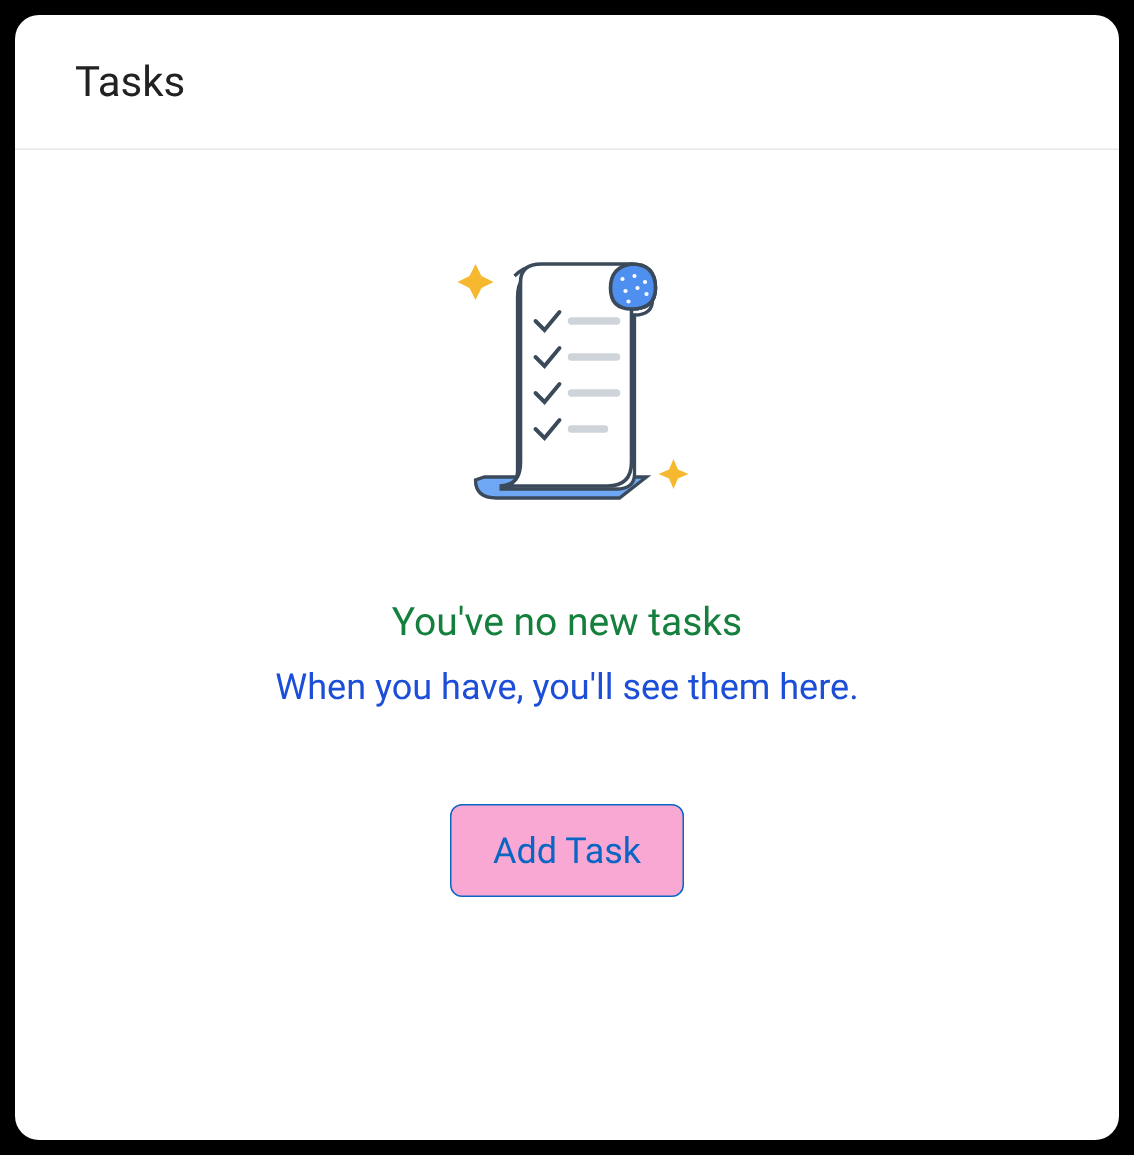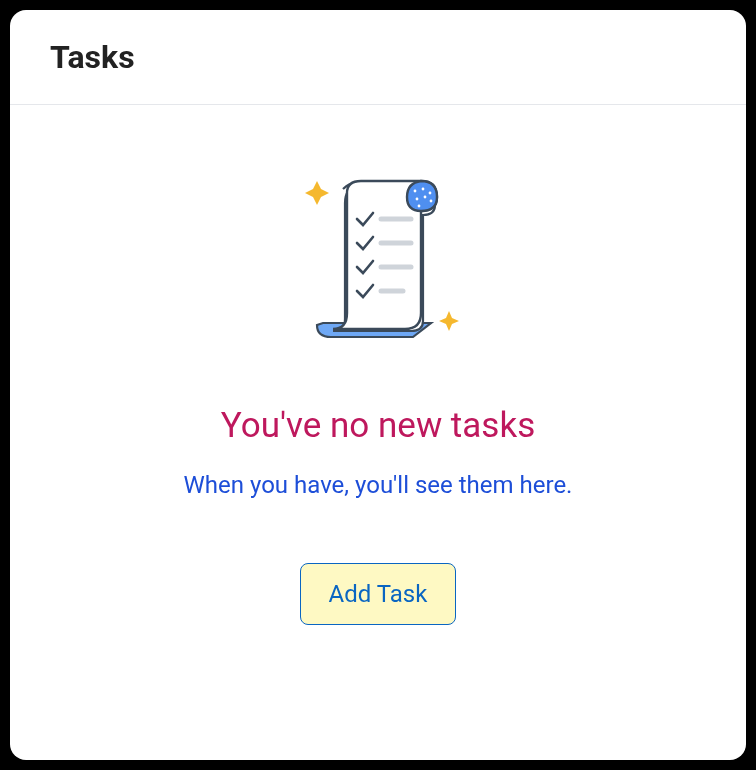--- a/index.html
+++ b/index.html
@@ -23,51 +23,51 @@
       border-radius: 16px;
       overflow: hidden;
       display: flex;
       flex-direction: column;
     }
     .card-header {
       padding: 28px 40px;
       border-bottom: 1px solid #e5e7eb;
     }
     .card-title {
-      font-size: 32px;
-      font-weight: 700;
+      font-size: 28px;
+      font-weight: 400;
       color: #222;
     }
     .card-body {
       flex: 1;
       display: flex;
       flex-direction: column;
       align-items: center;
       padding-top: 58px;
     }
     .illustration {
       width: 230px;
       height: 200px;
       margin-bottom: 42px;
     }
     .empty-title {
-      font-size: 35px;
+      font-size: 26px;
       font-weight: 400;
-      color: #be185d;
-      margin-bottom: 25px;
+      color: #15803d;
+      margin-bottom: 14px;
     }
     .empty-subtitle {
       font-size: 24px;
       font-weight: 400;
       color: #1d4ed8;
       margin-bottom: 64px;
     }
     .add-task-btn {
       border: 1.5px solid #0a66c2;
-      background: #fef9c3;
+      background: #f9a8d4;
       color: #0a66c2;
       font-size: 24px;
       font-weight: 400;
       padding: 16px 28px;
       border-radius: 8px;
       cursor: pointer;
       font-family: inherit;
     }
   </style>
 </head>

